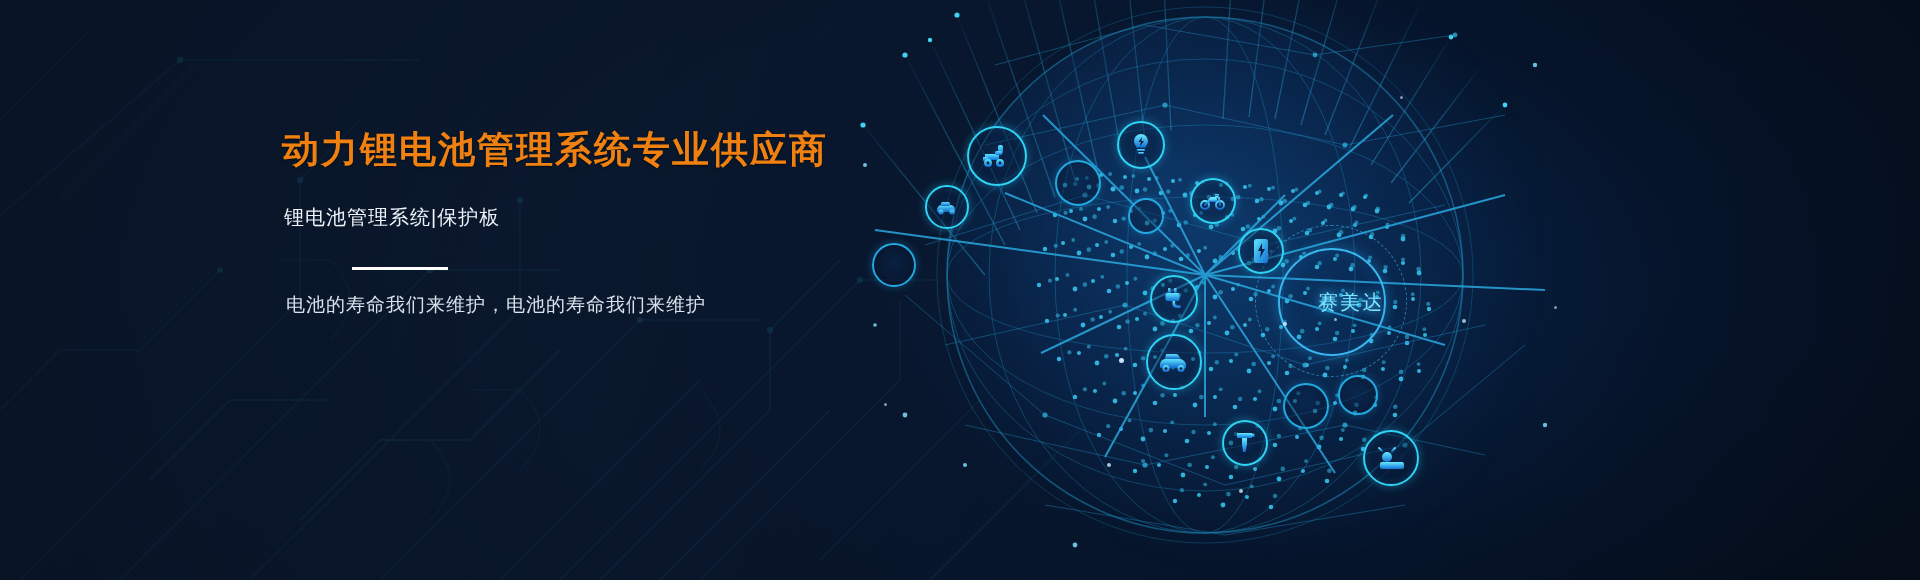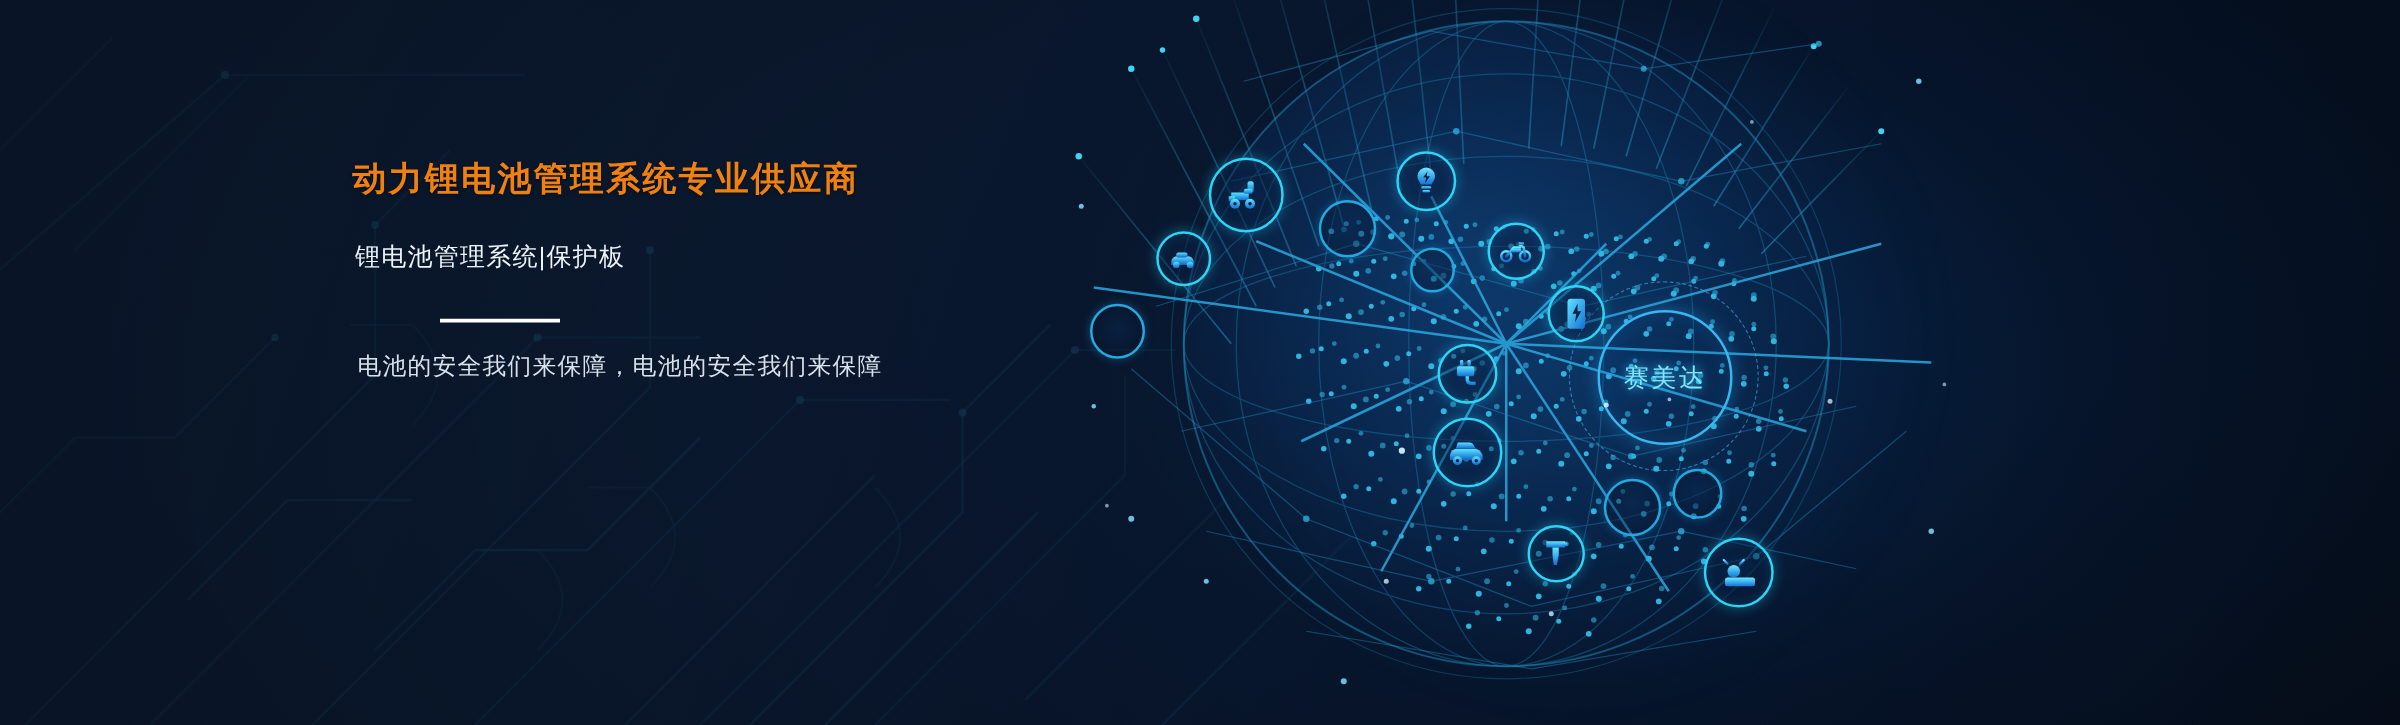--- a/index.html
+++ b/index.html
@@ -68,21 +68,21 @@
     justify-content: center;
   }
   .node svg { display:block; }
   .node.empty { border-color:#21a9e0; box-shadow:0 0 8px rgba(30,150,220,0.40); }
 
   .center-hub {
     position:absolute;
     border-radius:50%;
     border:2px solid #3ab6ef;
     box-shadow: 0 0 14px rgba(40,170,240,0.40), inset 0 0 18px rgba(20,110,190,0.25);
-    display:flex; align-items:center; justify-content:center;
+    display:flex; align-items:center; justify-content:flex-end;
   }
   .center-hub-label {
     color:#7fe6ff;
     font-size:20px;
     letter-spacing:2px;
     text-shadow: 0 0 8px rgba(60,200,255,0.85), 0 0 18px rgba(40,160,255,0.6);
     white-space:nowrap;
   }
   .hub-ring {
     position:absolute;
@@ -92,21 +92,21 @@
 
   
   .copy {
     position: absolute;
     left: 282px;
     top: 128px;
     width: 640px;
   }
   .headline {
     color: #f0800f;
-    font-size: 27px;
+    font-size: 37px;
     line-height: 1.18;
     letter-spacing: 2px;
     font-weight: 700;
     margin: 0;
     white-space: nowrap;
     text-shadow: 0 1px 2px rgba(0,0,0,0.5);
   }
   .subhead {
     color: #eef3f9;
     font-size: 20px;
@@ -718,16 +718,16 @@
   <div class="speck" style="left:1334px;top:318px;width:3px;height:3px;opacity:.7"></div>
   <div class="speck" style="left:1462px;top:319px;width:4px;height:4px;opacity:.75"></div>
   <div class="speck" style="left:1554px;top:306px;width:3px;height:3px;opacity:.6"></div>
   <div class="speck" style="left:1400px;top:96px;width:3px;height:3px;opacity:.6"></div>
   <div class="speck" style="left:884px;top:403px;width:3px;height:3px;opacity:.6"></div>
 
   <div class="copy">
     <h1 class="headline">动力锂电池管理系统专业供应商</h1>
     <h2 class="subhead">锂电池管理系统|保护板</h2>
     <hr class="divider">
-    <p class="tagline">电池的安全我们来保障，电池的安全我们来保障</p>
+    <p class="tagline">电池的寿命我们来维护，电池的寿命我们来维护</p>
   </div>
 
 </div>
 
 </body></html>

